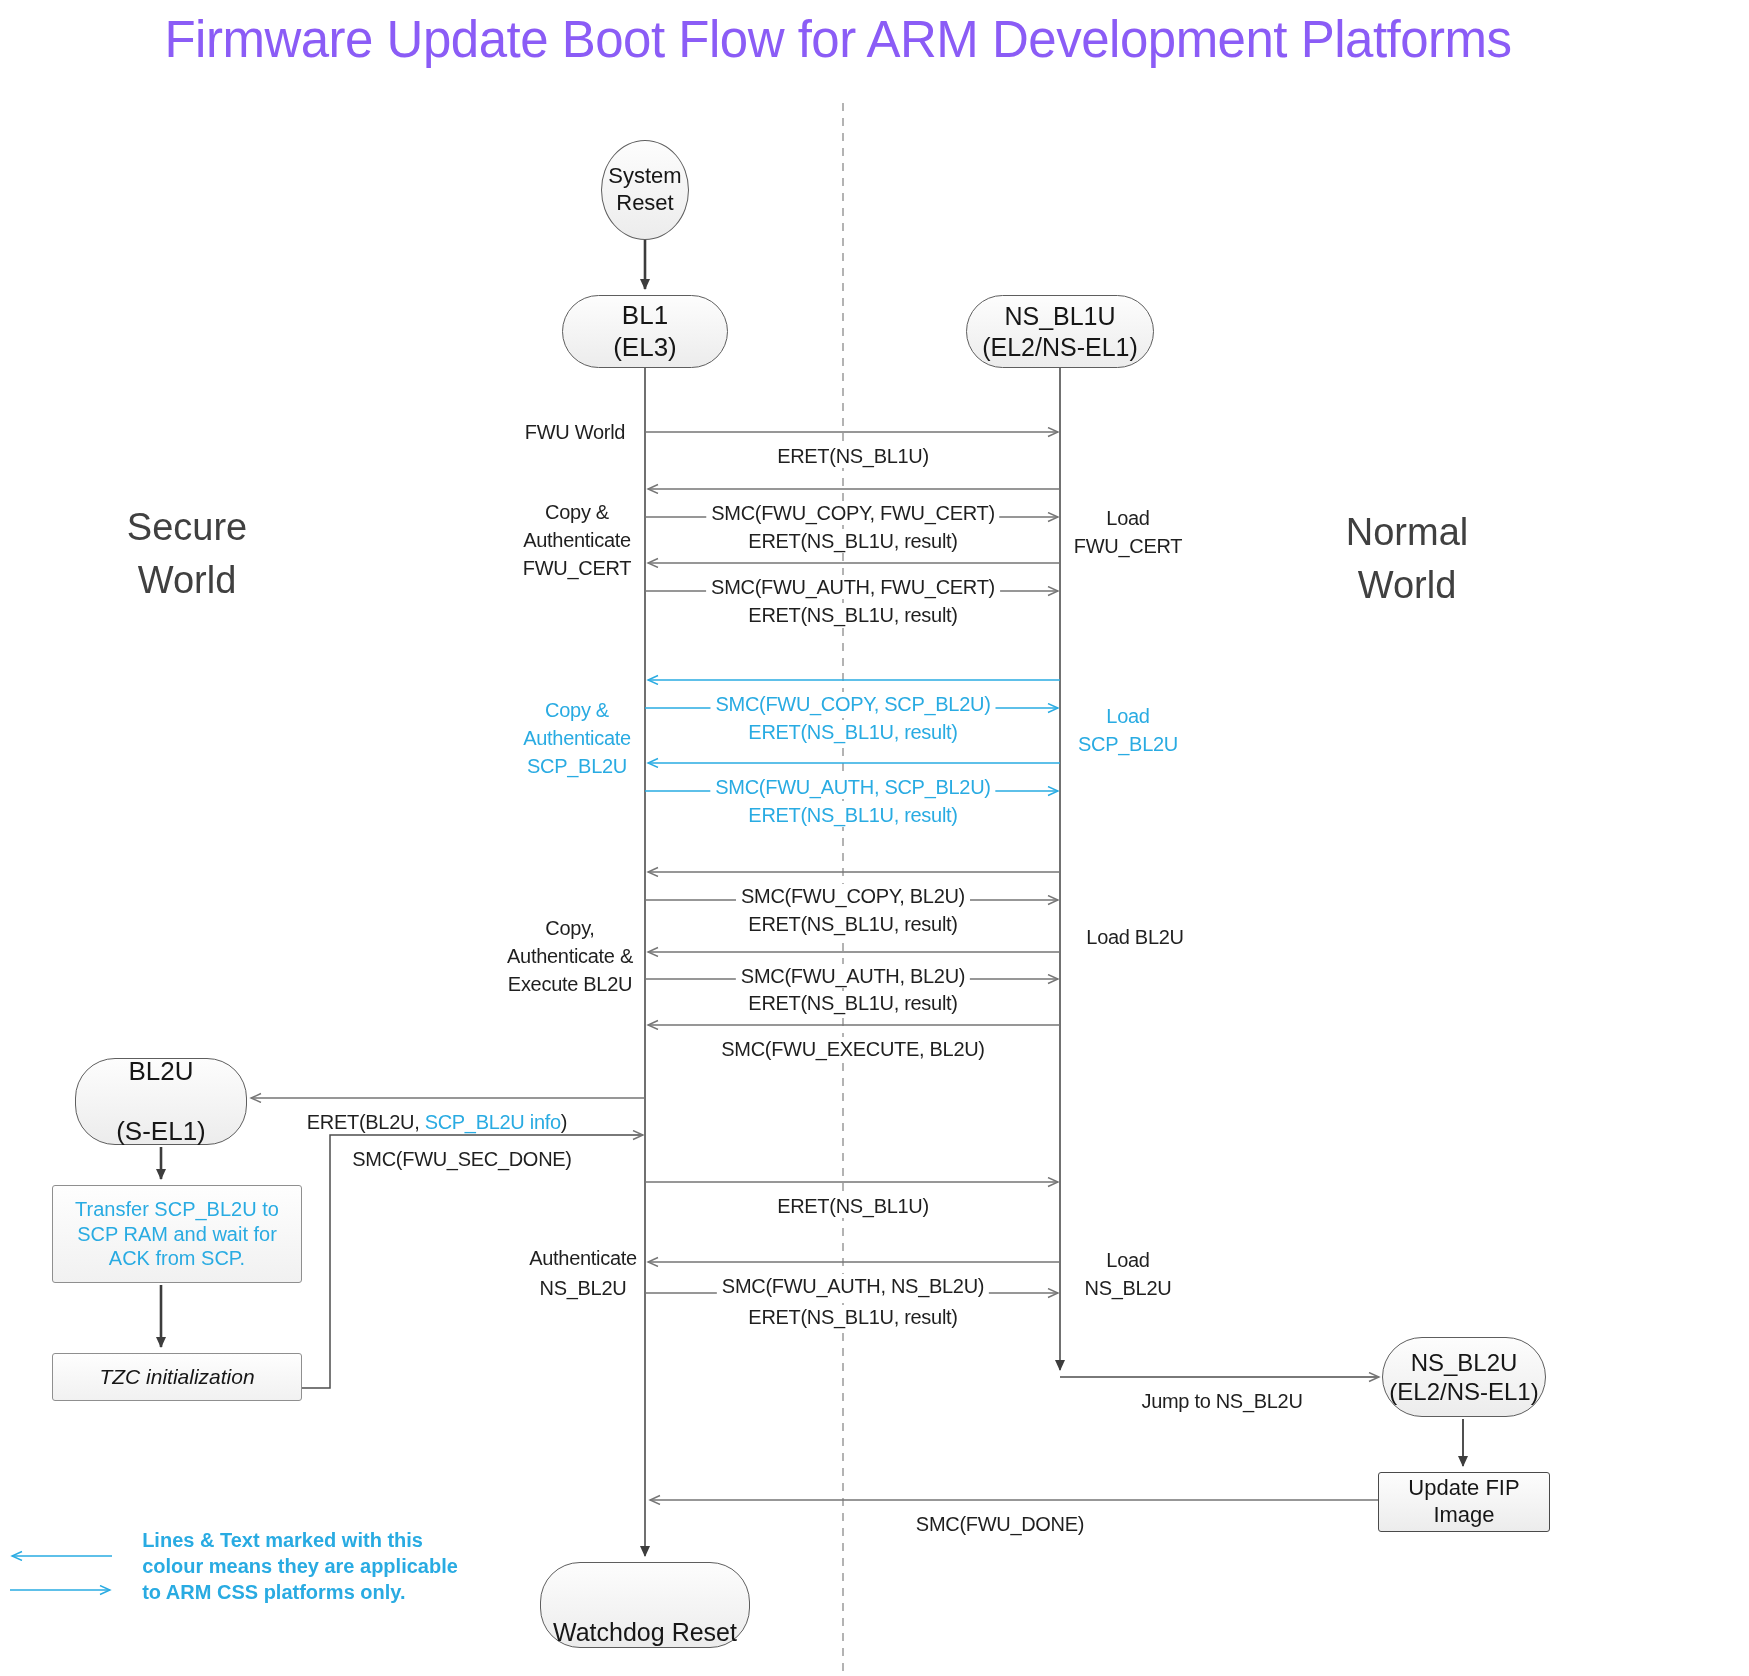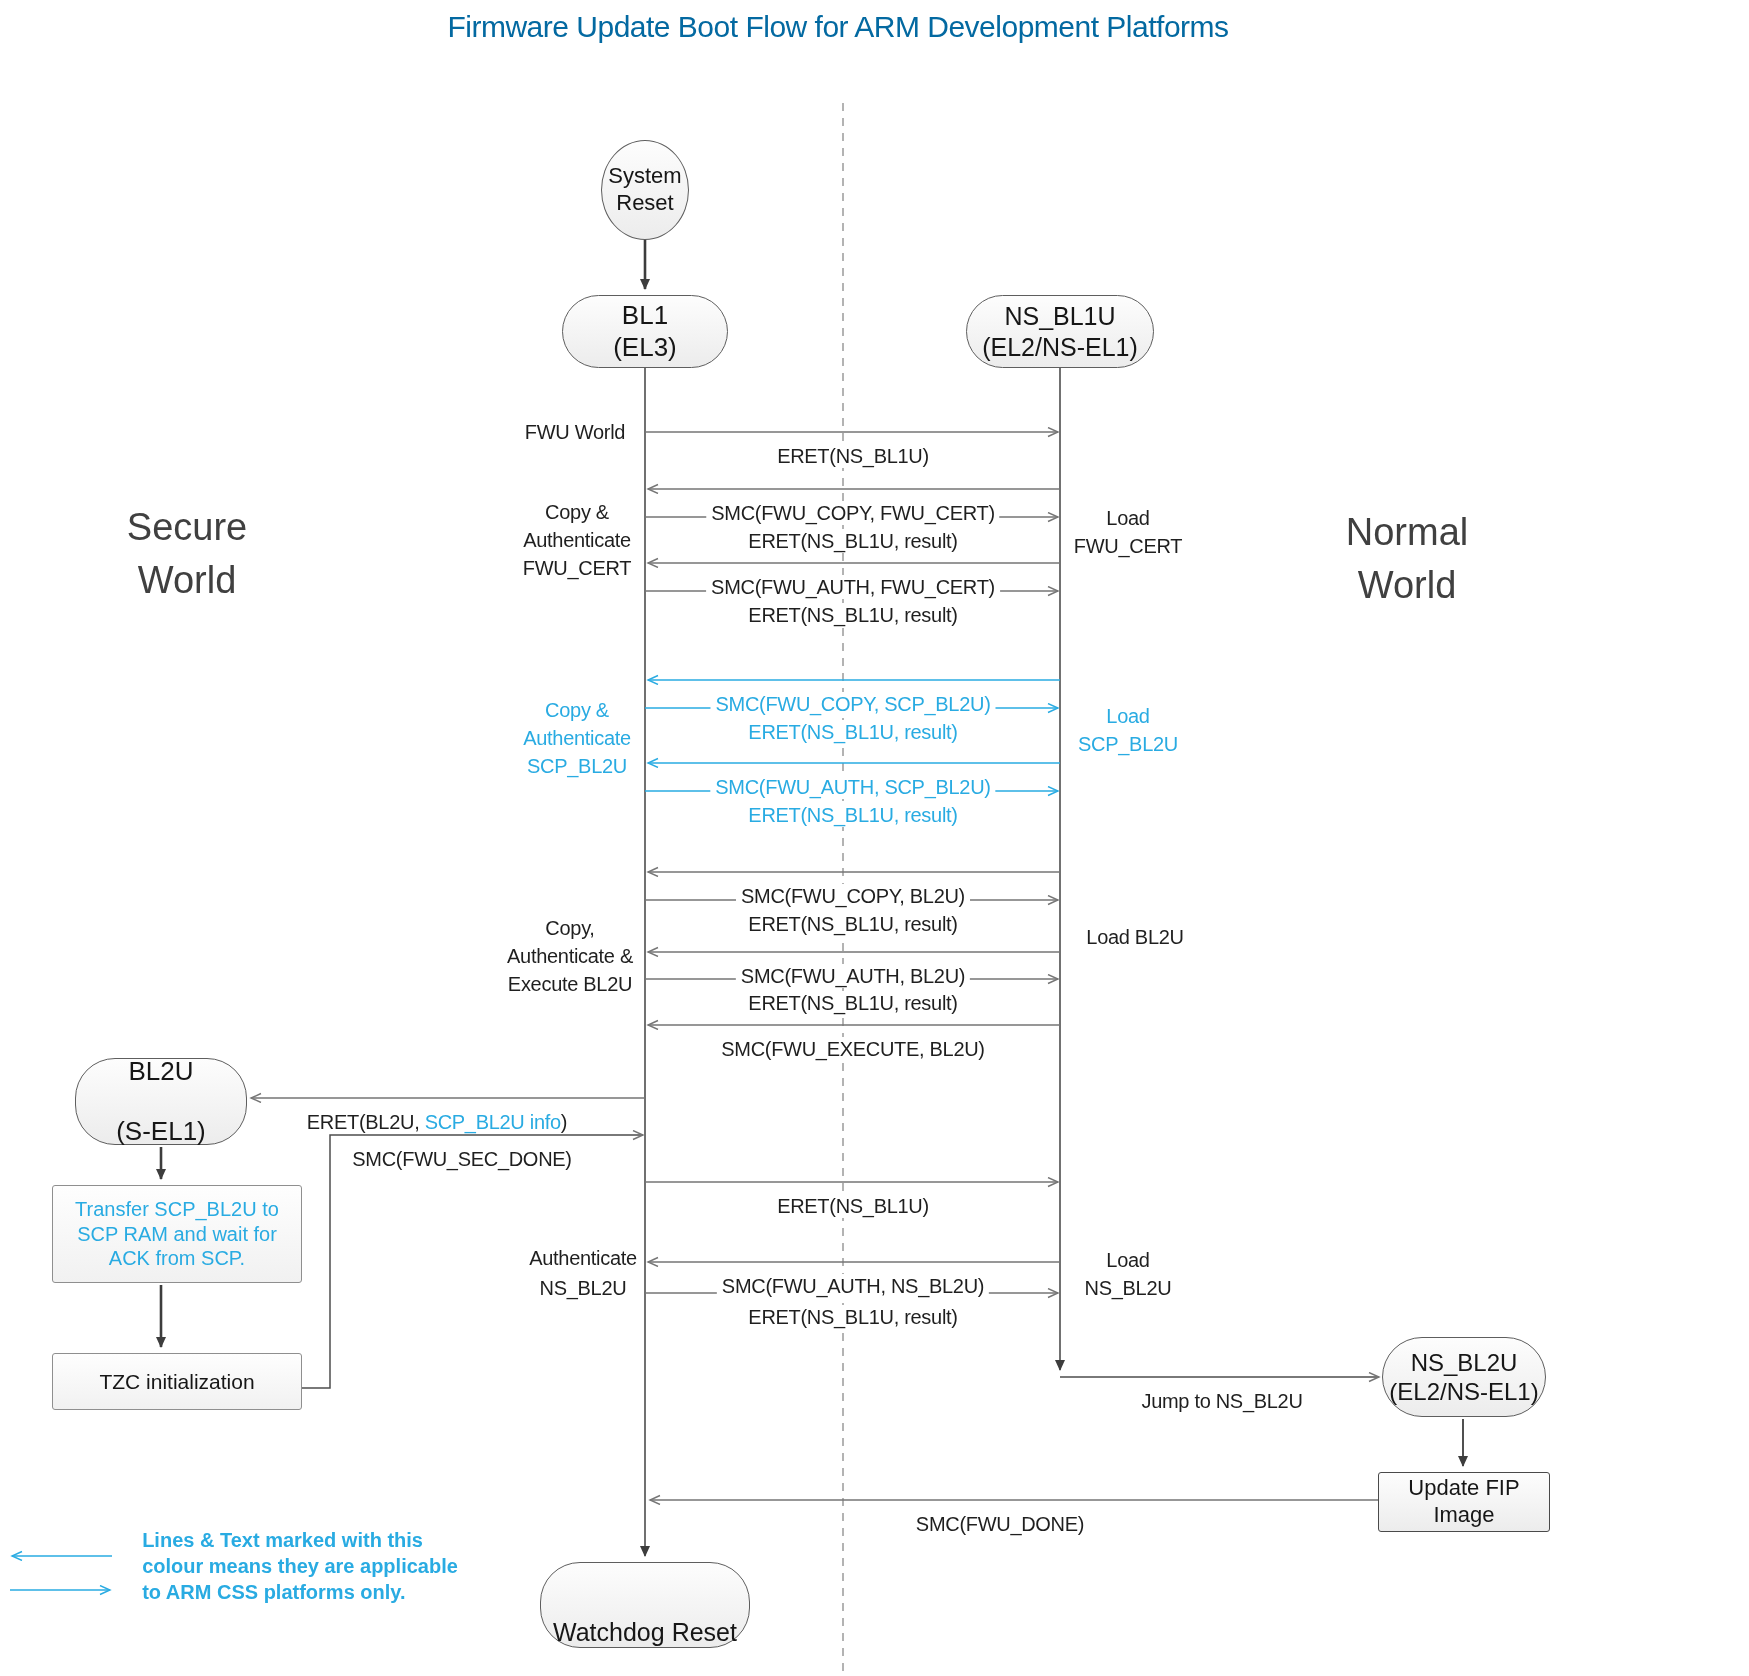--- a/index.html
+++ b/index.html
@@ -7,21 +7,21 @@
     position:relative;
     width:1749px;height:1676px;
     background:#ffffff;
     font-family:"Liberation Sans", sans-serif;
     color:#1f1f1f;
     overflow:hidden;
   }
   .canvas svg{position:absolute;left:0;top:0;}
   .title{
     position:absolute;left:838px;top:10px;transform:translateX(-50%);
-    font-size:30px;letter-spacing:-0.5px;color:#0369a1;white-space:nowrap;
+    font-size:51px;letter-spacing:-0.5px;color:#8b5cf6;white-space:nowrap;
   }
   .world{
     position:absolute;transform:translateX(-50%);
     font-size:38px;line-height:53px;text-align:center;color:#404040;
   }
   .world span{display:block;}
   .node{
     position:absolute;
     display:flex;flex-direction:column;align-items:center;justify-content:center;
     background:linear-gradient(180deg,#fdfdfd 0%,#ececec 100%);
@@ -154,21 +154,21 @@
   <div class="node rectbox" style="left:1378px;top:1472px;width:172px;height:60px;font-size:22px;border-color:#4a4a4a;">
     <span>Update FIP Image</span>
   </div>
 
   <div class="node rectbox procbox cyan" style="left:52px;top:1185px;width:250px;height:98px;font-size:20px;">
     <span>Transfer SCP_BL2U to</span>
     <span>SCP RAM and wait for</span>
     <span>ACK from SCP.</span>
   </div>
 
-  <div class="node rectbox procbox" style="left:52px;top:1353px;width:250px;height:57px;font-size:21px;">
+  <div class="node rectbox procbox" style="left:52px;top:1353px;width:250px;height:48px;font-size:21px;font-style:italic;">
     <span>TZC initialization</span>
   </div>
 
   <div class="mlabel" style="left:853px;top:432px;">ERET(NS_BL1U)</div>
   <div class="mlabel" style="left:853px;top:489px;">SMC(FWU_COPY, FWU_CERT)</div>
   <div class="mlabel" style="left:853px;top:517px;">ERET(NS_BL1U, result)</div>
   <div class="mlabel" style="left:853px;top:563px;">SMC(FWU_AUTH, FWU_CERT)</div>
   <div class="mlabel" style="left:853px;top:591px;">ERET(NS_BL1U, result)</div>
   <div class="mlabel cyan" style="left:853px;top:680px;">SMC(FWU_COPY, SCP_BL2U)</div>
   <div class="mlabel cyan" style="left:853px;top:708px;">ERET(NS_BL1U, result)</div>

